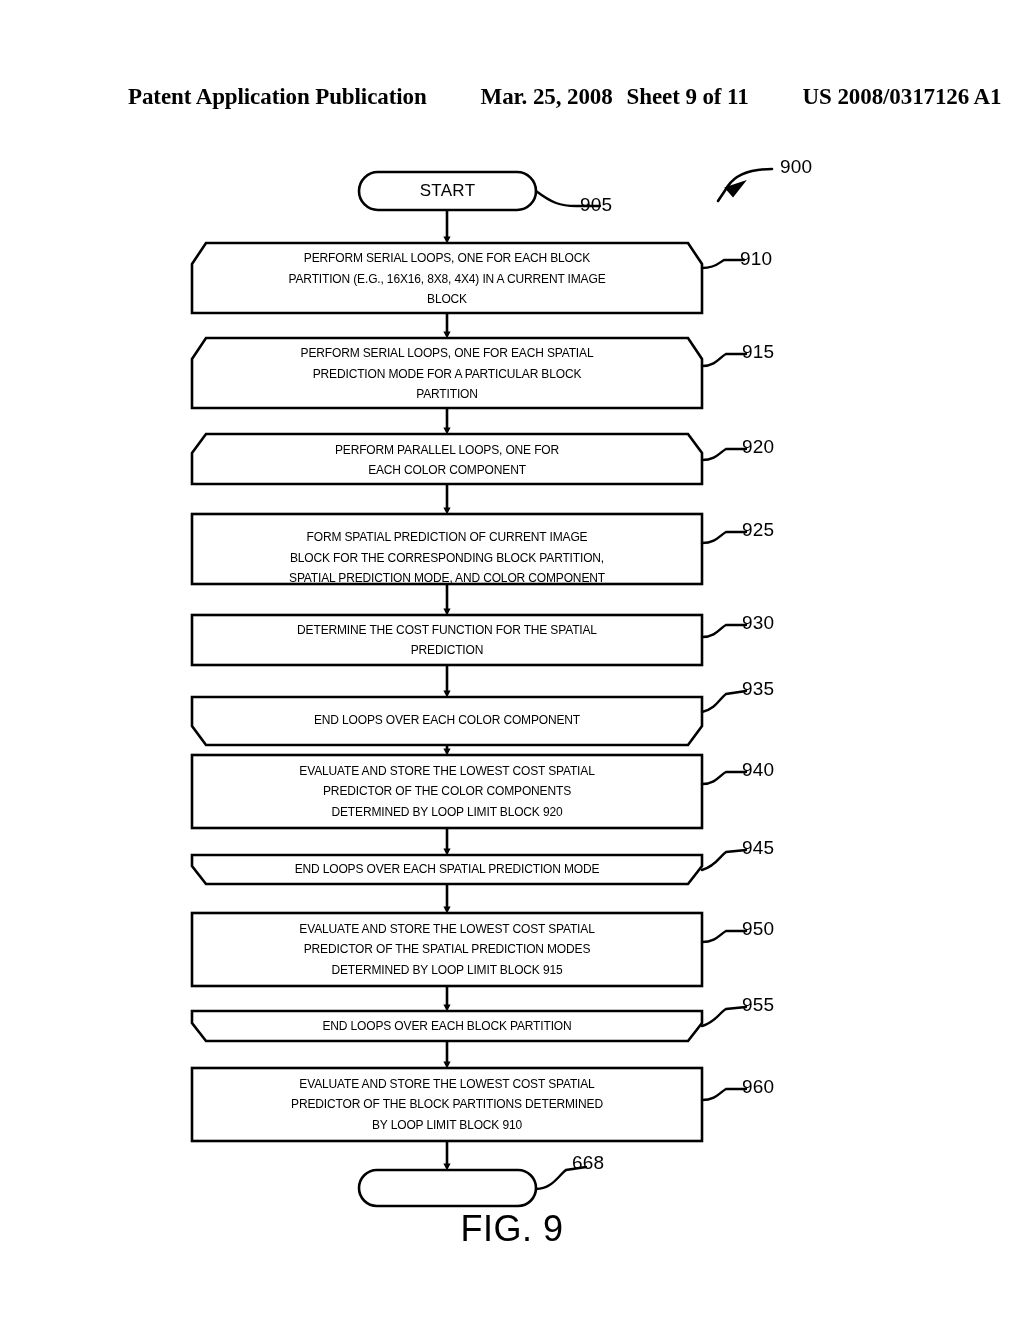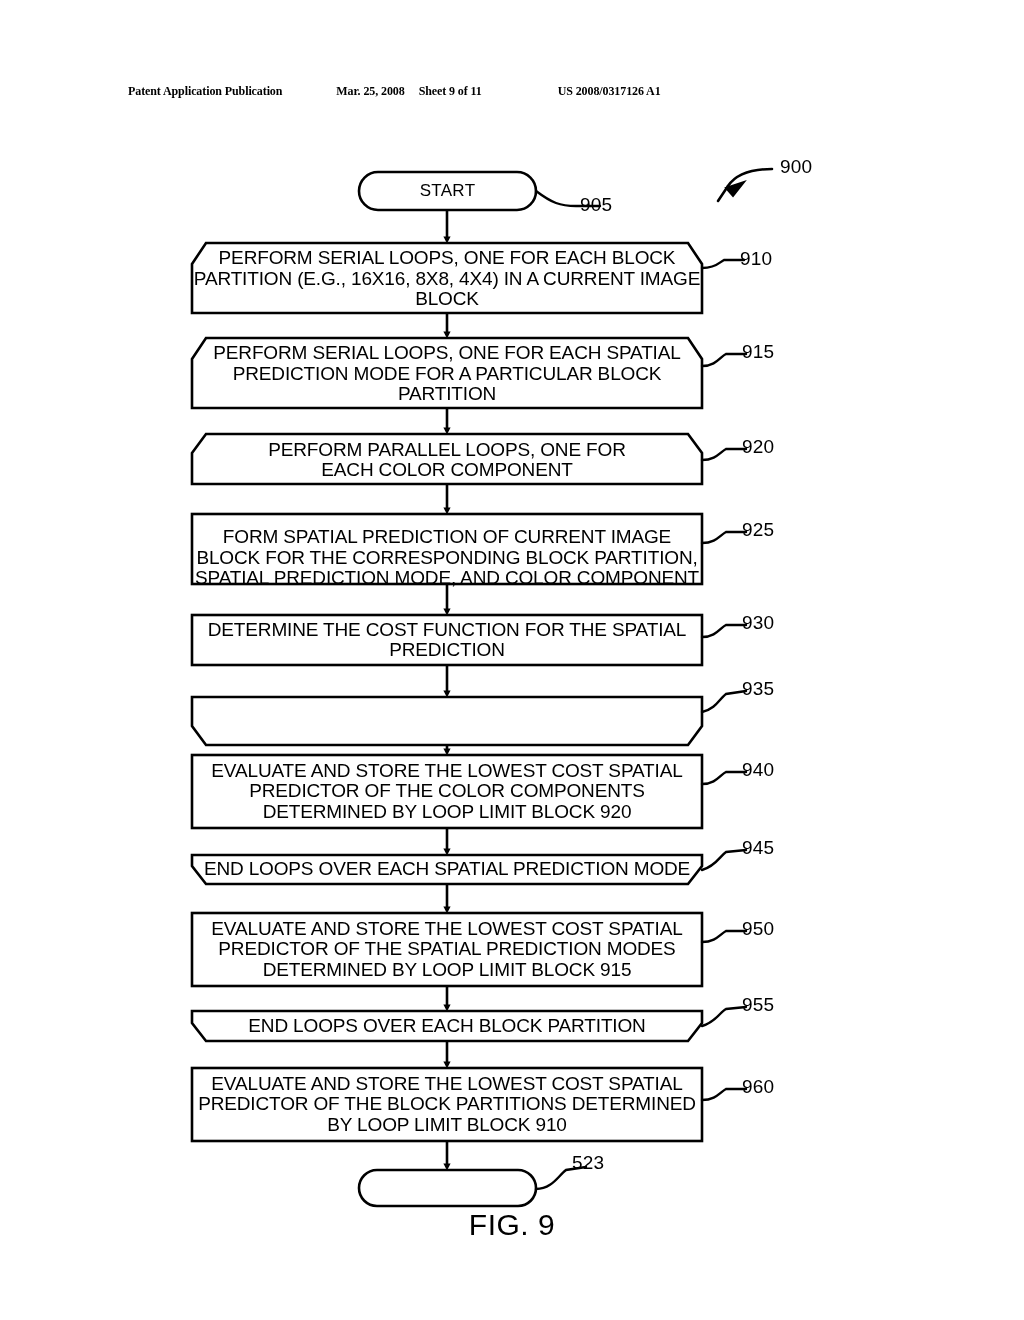--- a/index.html
+++ b/index.html
@@ -18,51 +18,51 @@
 
   
   #patent-header {
     position: absolute;
     top: 84px;
     left: 128px;
     width: 768px;
     height: 26px;
     font-family: "Liberation Serif", serif;
     font-weight: bold;
-    font-size: 12px;
+    font-size: 23px;
     letter-spacing: -0.1px;
     white-space: nowrap;
     display: flex;
     align-items: baseline;
   }
   #patent-header .hdr-pub   { }
   #patent-header .hdr-date  { margin-left: 54px; }
   #patent-header .hdr-sheet { margin-left: 14px; }
-  #patent-header .hdr-num   { margin-left: 76px; }
+  #patent-header .hdr-num   { margin-left: 54px; }
 
   
   #flowchart {
     position: absolute;
     top: 0;
     left: 0;
     width: 1024px;
     height: 1320px;
   }
   #flowchart svg {
     display: block;
     width: 1024px;
     height: 1320px;
   }
 
   
   .node-text {
     position: absolute;
     text-align: center;
     font-family: "Liberation Sans", sans-serif;
-    font-size: 19px;
+    font-size: 12px;
     line-height: 20.5px;
     letter-spacing: -0.15px;
     color: #000;
     white-space: pre-line;
     display: flex;
     align-items: center;
     justify-content: center;
     pointer-events: none;
   }
   .terminal-text {
@@ -76,21 +76,21 @@
     letter-spacing: 0.2px;
     color: #000000;
   }
   #fig-caption {
     position: absolute;
     left: 0;
     top: 1208px;
     width: 1024px;
     text-align: center;
     font-family: "Liberation Sans", sans-serif;
-    font-size: 30px;
+    font-size: 36px;
     letter-spacing: 0.5px;
     color: #000;
   }
 </style>
 </head>
 <body>
 
 <div id="patent-header">
   <span class="hdr-pub">Patent Application Publication</span>
   <span class="hdr-date">Mar. 25, 2008</span>
@@ -187,20 +187,21 @@
   <div class="node-text" style="left:192px; top:436px; width:510px; height:48px;text-align:center;">PERFORM PARALLEL LOOPS, ONE FOR
 EACH  COLOR COMPONENT</div>
 
   <div class="node-text" style="left:192px; top:514px; width:510px; height:88px;">FORM SPATIAL PREDICTION OF CURRENT IMAGE
 BLOCK FOR THE CORRESPONDING BLOCK PARTITION,
 SPATIAL PREDICTION MODE, AND COLOR COMPONENT</div>
 
   <div class="node-text" style="left:192px; top:615px; width:510px; height:50px;">DETERMINE THE COST FUNCTION FOR THE SPATIAL
 PREDICTION</div>
 
+  <div class="node-text" style="left:192px; top:697px; width:510px; height:46px;">END LOOPS OVER EACH COLOR COMPONENT</div>
 
   <div class="node-text" style="left:192px; top:755px; width:510px; height:73px;">EVALUATE AND STORE THE LOWEST COST SPATIAL
 PREDICTOR OF THE COLOR COMPONENTS
 DETERMINED BY LOOP LIMIT BLOCK 920</div>
 
   <div class="node-text" style="left:192px; top:855px; width:510px; height:29px;">END LOOPS OVER EACH SPATIAL PREDICTION MODE</div>
 
   <div class="node-text" style="left:192px; top:913px; width:510px; height:73px;">EVALUATE AND STORE THE LOWEST COST SPATIAL
 PREDICTOR OF THE SPATIAL PREDICTION MODES
 DETERMINED BY LOOP LIMIT BLOCK 915</div>
@@ -218,17 +219,17 @@
   <div class="ref-label" style="left:742px; top:341px;">915</div>
   <div class="ref-label" style="left:742px; top:436px;">920</div>
   <div class="ref-label" style="left:742px; top:519px;">925</div>
   <div class="ref-label" style="left:742px; top:612px;">930</div>
   <div class="ref-label" style="left:742px; top:678px;">935</div>
   <div class="ref-label" style="left:742px; top:759px;">940</div>
   <div class="ref-label" style="left:742px; top:837px;">945</div>
   <div class="ref-label" style="left:742px; top:918px;">950</div>
   <div class="ref-label" style="left:742px; top:994px;">955</div>
   <div class="ref-label" style="left:742px; top:1076px;">960</div>
-  <div class="ref-label" style="left:572px; top:1152px;">523</div>
+  <div class="ref-label" style="left:572px; top:1152px;">668</div>
 
 </div>
 
 <div id="fig-caption">FIG. 9</div>
 
 </body></html>

